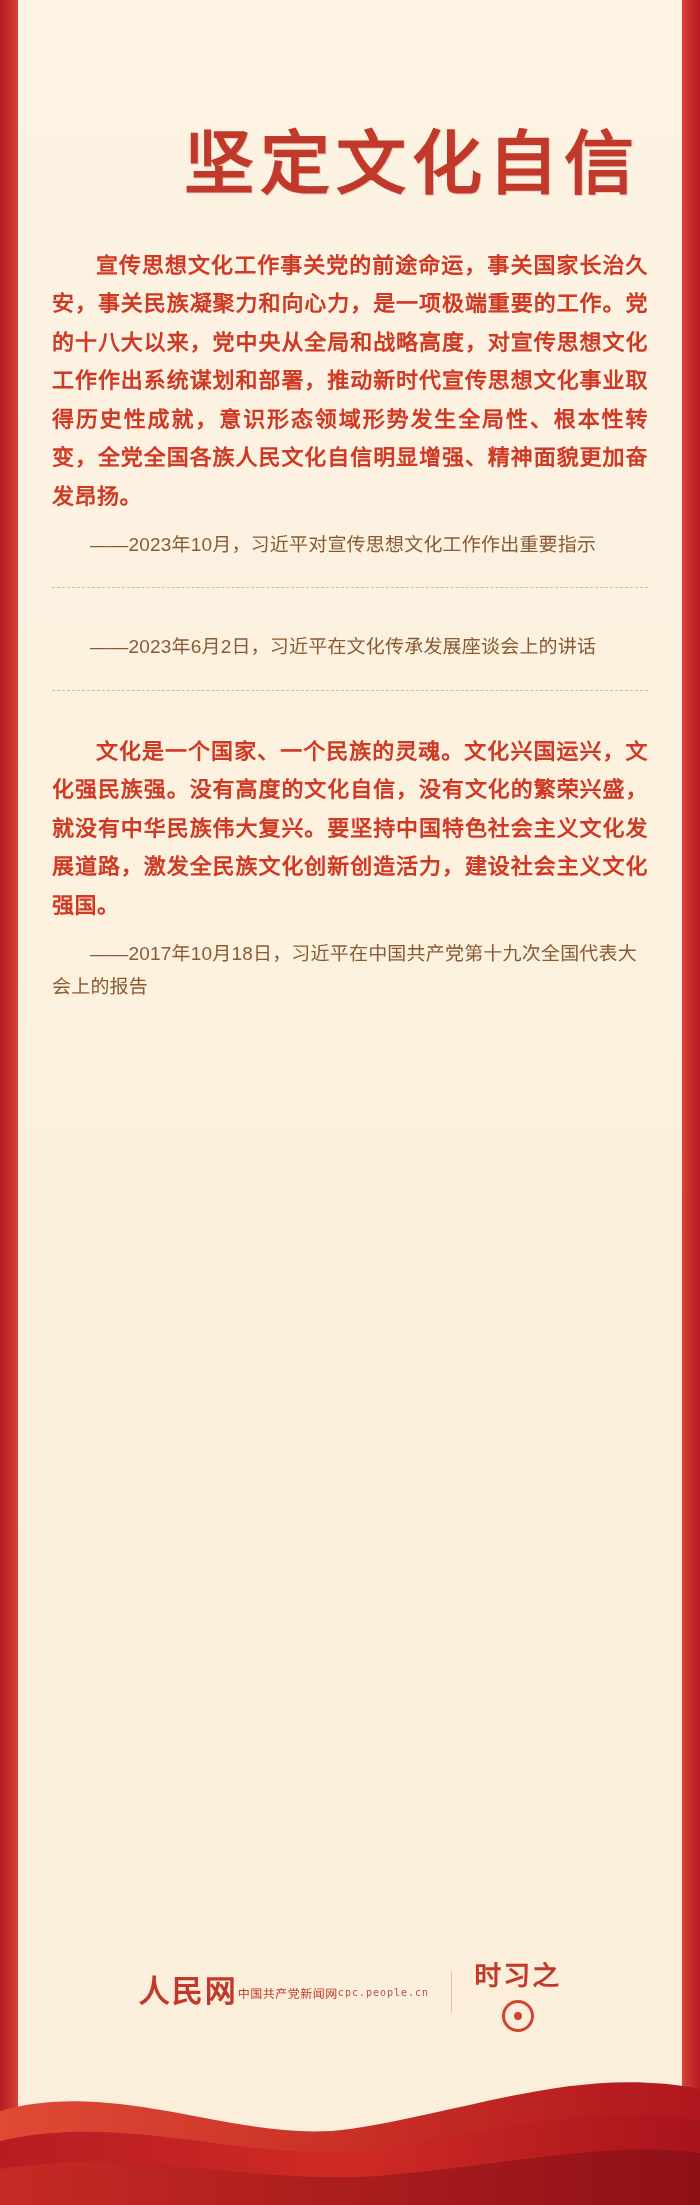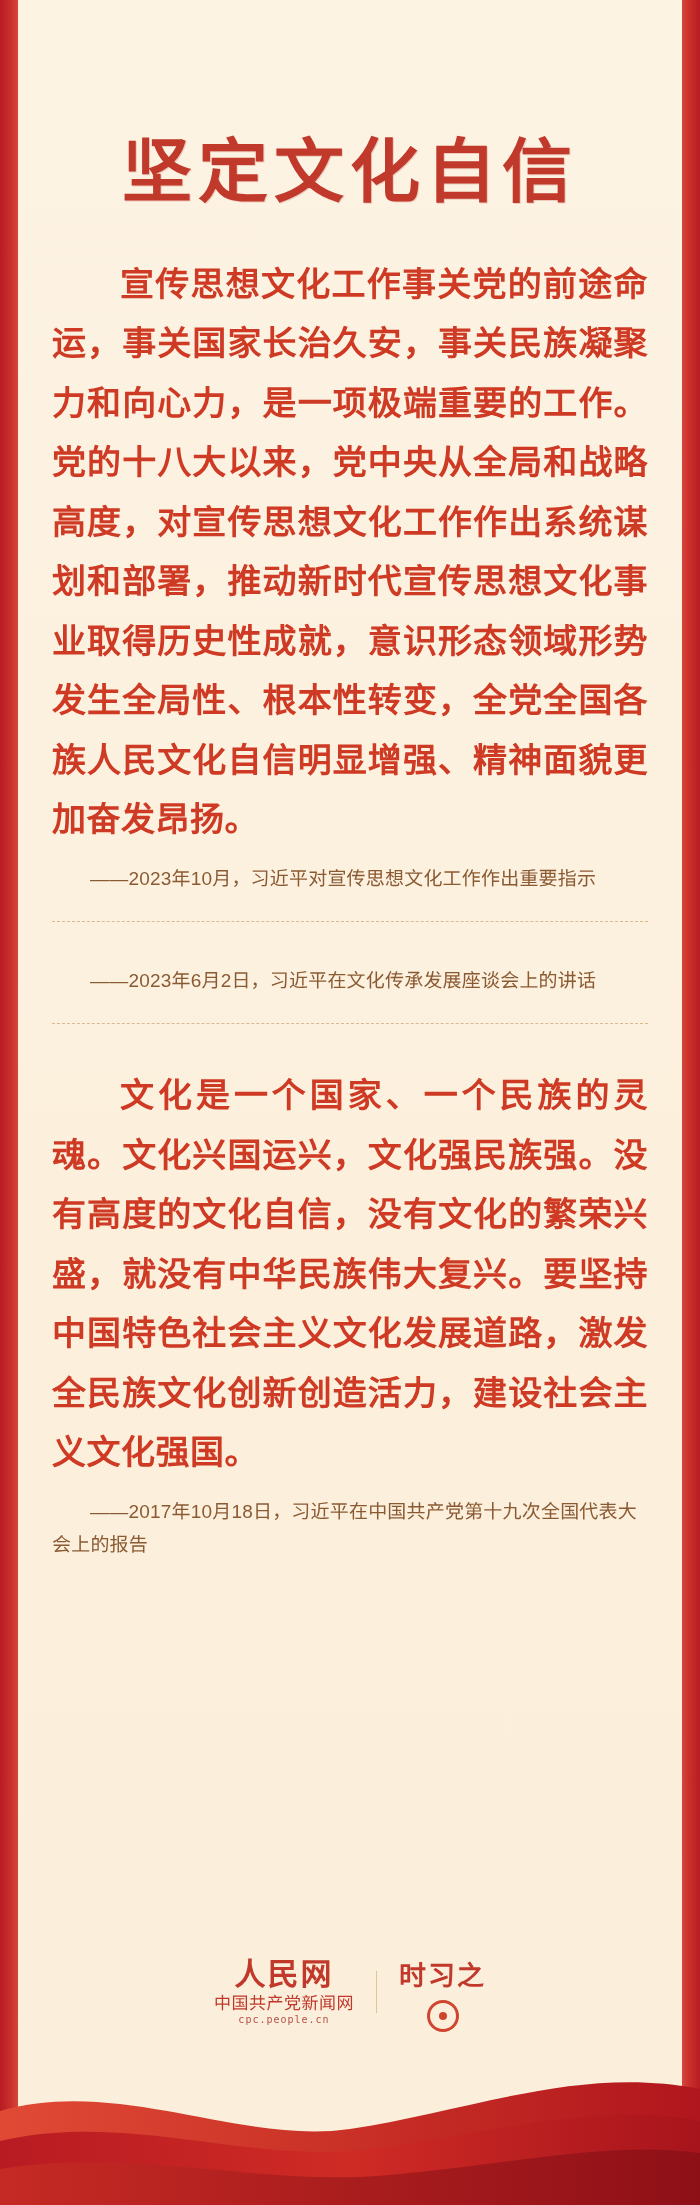--- a/index.html
+++ b/index.html
@@ -31,37 +31,37 @@
   .edge-right { right: 0; background: linear-gradient(270deg, #b81b22 0%, #c9302c 60%, #d8443a 100%); }
 
   .content {
     position: relative;
     padding: 0 52px;
     box-sizing: border-box;
     width: 700px;
   }
 
   .title {
-    margin: 16px;
+    margin: 8px;
     padding-top: 116px;
     font-size: 70px;
     line-height: 1.15;
     letter-spacing: 6px;
     font-weight: bold;
     color: #c0392b;
-    text-align: center;
+    text-align: right;
     font-family: "DejaVu Serif", "Liberation Serif", serif;
     text-shadow: 1px 1px 0 rgba(160,30,25,0.18);
   }
 
   .quote-block {
     margin-top: 42px;
   }
   .quote-text {
-    font-size: 34px;
+    font-size: 22px;
     line-height: 1.75;
     font-weight: bold;
     color: #cf3a24;
     text-align: justify;
     text-indent: 2em;
     letter-spacing: 0.5px;
     margin: 0;
     font-family: "DejaVu Sans", "Liberation Sans", sans-serif;
   }
   .quote-source {
@@ -85,33 +85,32 @@
     left: 0;
     right: 0;
     bottom: 176px;
     display: flex;
     align-items: center;
     justify-content: center;
     gap: 22px;
   }
   .logo-people {
     display: flex;
-    flex-direction: column;
     align-items: center;
     line-height: 1;
   }
   .logo-people .cn {
     font-size: 31px;
     font-weight: bold;
     color: #c0392b;
     letter-spacing: 2px;
     font-family: "DejaVu Serif", "Liberation Serif", serif;
   }
   .logo-people .sub {
-    font-size: 17px;
+    font-size: 12px;
     color: #c0392b;
     margin-top: 5px;
     letter-spacing: 0.5px;
   }
   .logo-people .url {
     font-size: 10px;
     color: #b5524a;
     margin-top: 3px;
     letter-spacing: 1px;
     font-family: "DejaVu Sans Mono", monospace;

